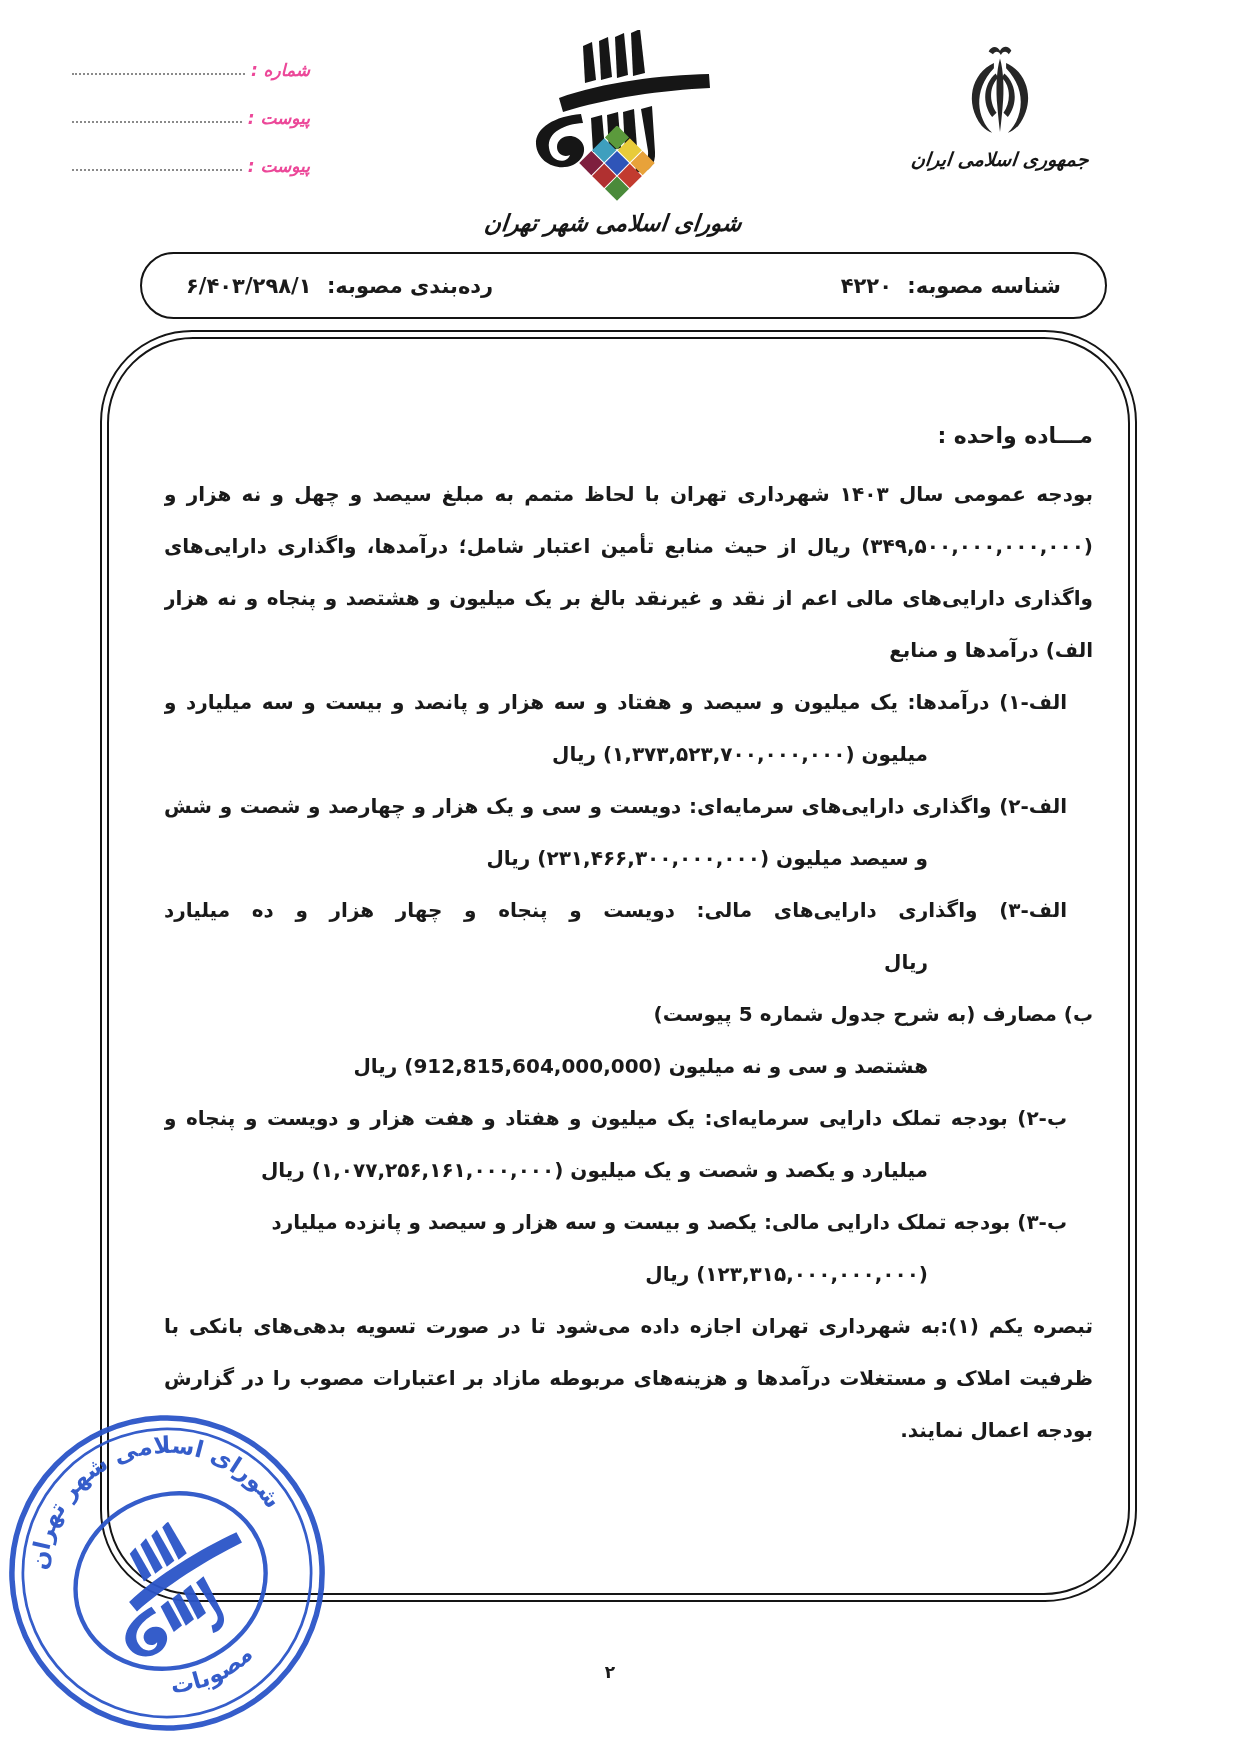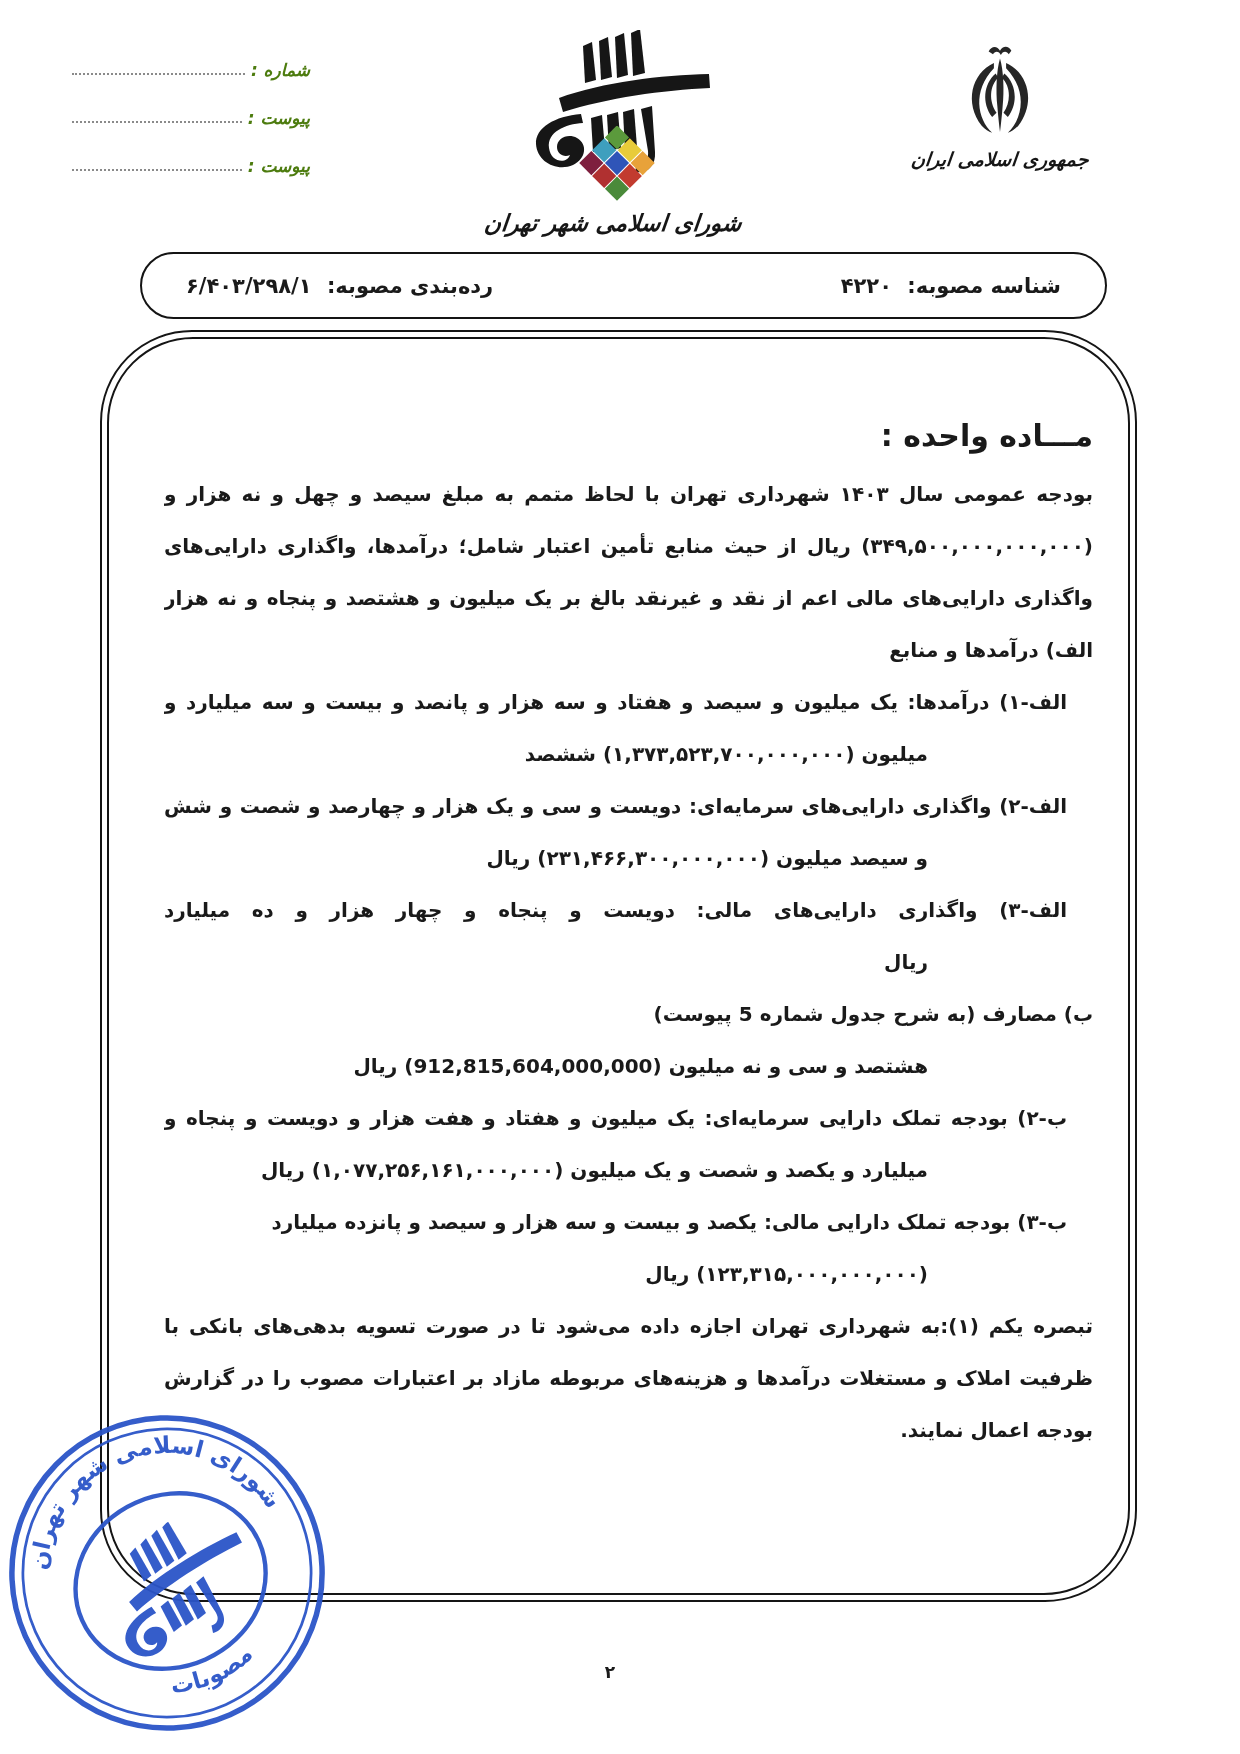--- a/index.html
+++ b/index.html
@@ -6,21 +6,21 @@
   html,body { background:#e8e8e8; }
   .page {
     position:relative; width:1240px; height:1754px; margin:0 auto;
     background:#ffffff; overflow:hidden; color:#1a1a1a;
     font-family:"DejaVu Sans", sans-serif;
   }
 
   
   .lh-fields { position:absolute; top:50px; left:72px; width:238px; direction:rtl; }
   .lh-row { display:flex; align-items:flex-end; height:30px; margin-bottom:18px; }
-  .lh-label { font-size:17px; font-weight:bold; font-style:italic; white-space:nowrap; color:#4d7c0f; }
+  .lh-label { font-size:17px; font-weight:bold; font-style:italic; white-space:nowrap; color:#ec4899; }
   .lh-dots { flex:1; border-bottom:2px dotted #8a8a8a; height:2px; margin:0 6px 5px 0; }
 
   
   .council-block { position:absolute; top:28px; left:468px; width:290px; text-align:center; }
   .council-caption { margin-top:2px; font-size:23px; font-weight:bold; font-style:italic;
                      transform:skewX(-6deg); direction:rtl; color:#161616; }
 
   
   .emblem-block { position:absolute; top:42px; right:128px; width:224px; text-align:center; }
   .emblem-caption { margin-top:6px; font-size:19px; font-weight:bold; font-style:italic;
@@ -36,21 +36,21 @@
   .meta-item { white-space:nowrap; }
   .meta-item .v { margin-right:8px; }
 
   
   .article-box {
     position:absolute; top:330px; left:100px; width:1037px; height:1272px;
     border:2.2px solid #151515; border-radius:92px;
   }
   .article-inner { position:absolute; inset:5px; border:2.2px solid #151515; border-radius:86px; }
   .article-content { position:absolute; inset:0; padding:80px 42px 0 62px; direction:rtl; }
-  .article-title { font-size:30px; font-weight:bold; height:56px; line-height:48px; }
+  .article-title { font-size:22px; font-weight:bold; height:56px; line-height:48px; }
   .line { height:52px; line-height:52px; font-size:20px; font-weight:bold; overflow:hidden; }
   .line.r { text-align:right; white-space:nowrap; }
   .line.j { text-align:justify; text-align-last:justify; }
   .line.sub  { padding-right:26px; }
   .line.cont { padding-right:165px; }
 
   
   .stamp { position:absolute; left:2px; top:1408px; width:330px; height:330px;
            transform:rotate(-24deg); opacity:.95; }
 
@@ -145,21 +145,21 @@
 
   <div class="article-box">
     <div class="article-inner"></div>
     <div class="article-content">
       <div class="article-title">مـــاده واحده :</div>
       <div class="line j">بودجه عمومی سال ۱۴۰۳ شهرداری تهران با لحاظ متمم به مبلغ سیصد و چهل و نه هزار و پانصد میلیارد</div>
       <div class="line j">(۳۴۹,۵۰۰,۰۰۰,۰۰۰,۰۰۰) ریال از حیث منابع تأمین اعتبار شامل؛ درآمدها، واگذاری دارایی‌های سرمایه‌ای و</div>
       <div class="line j">واگذاری دارایی‌های مالی اعم از نقد و غیرنقد بالغ بر یک میلیون و هشتصد و پنجاه و نه هزار میلیارد</div>
       <div class="line r">الف) درآمدها و منابع</div>
       <div class="line j sub">الف-۱) درآمدها: یک میلیون و سیصد و هفتاد و سه هزار و پانصد و بیست و سه میلیارد و هفتصد</div>
-      <div class="line r cont">میلیون (۱,۳۷۳,۵۲۳,۷۰۰,۰۰۰,۰۰۰) ششصد</div>
+      <div class="line r cont">میلیون (۱,۳۷۳,۵۲۳,۷۰۰,۰۰۰,۰۰۰) ریال</div>
       <div class="line j sub">الف-۲) واگذاری دارایی‌های سرمایه‌ای: دویست و سی و یک هزار و چهارصد و شصت و شش میلیارد</div>
       <div class="line r cont">و سیصد میلیون (۲۳۱,۴۶۶,۳۰۰,۰۰۰,۰۰۰) ریال</div>
       <div class="line j sub">الف-۳) واگذاری دارایی‌های مالی: دویست و پنجاه و چهار هزار و ده میلیارد (۲۵۴,۰۱۰,۰۰۰,۰۰۰,۰۰۰)</div>
       <div class="line r cont">ریال</div>
       <div class="line r">ب) مصارف  (به شرح جدول شماره 5 پیوست)</div>
       <div class="line r cont">هشتصد و سی و نه میلیون (912,815,604,000,000) ریال</div>
       <div class="line j sub">ب-۲) بودجه تملک دارایی سرمایه‌ای: یک میلیون و هفتاد و هفت هزار و دویست و پنجاه و شش</div>
       <div class="line r cont">میلیارد و یکصد و شصت و یک میلیون (۱,۰۷۷,۲۵۶,۱۶۱,۰۰۰,۰۰۰) ریال</div>
       <div class="line r sub">ب-۳) بودجه تملک دارایی مالی: یکصد و بیست و سه هزار و سیصد و پانزده میلیارد</div>
       <div class="line r cont">(۱۲۳,۳۱۵,۰۰۰,۰۰۰,۰۰۰) ریال</div>

